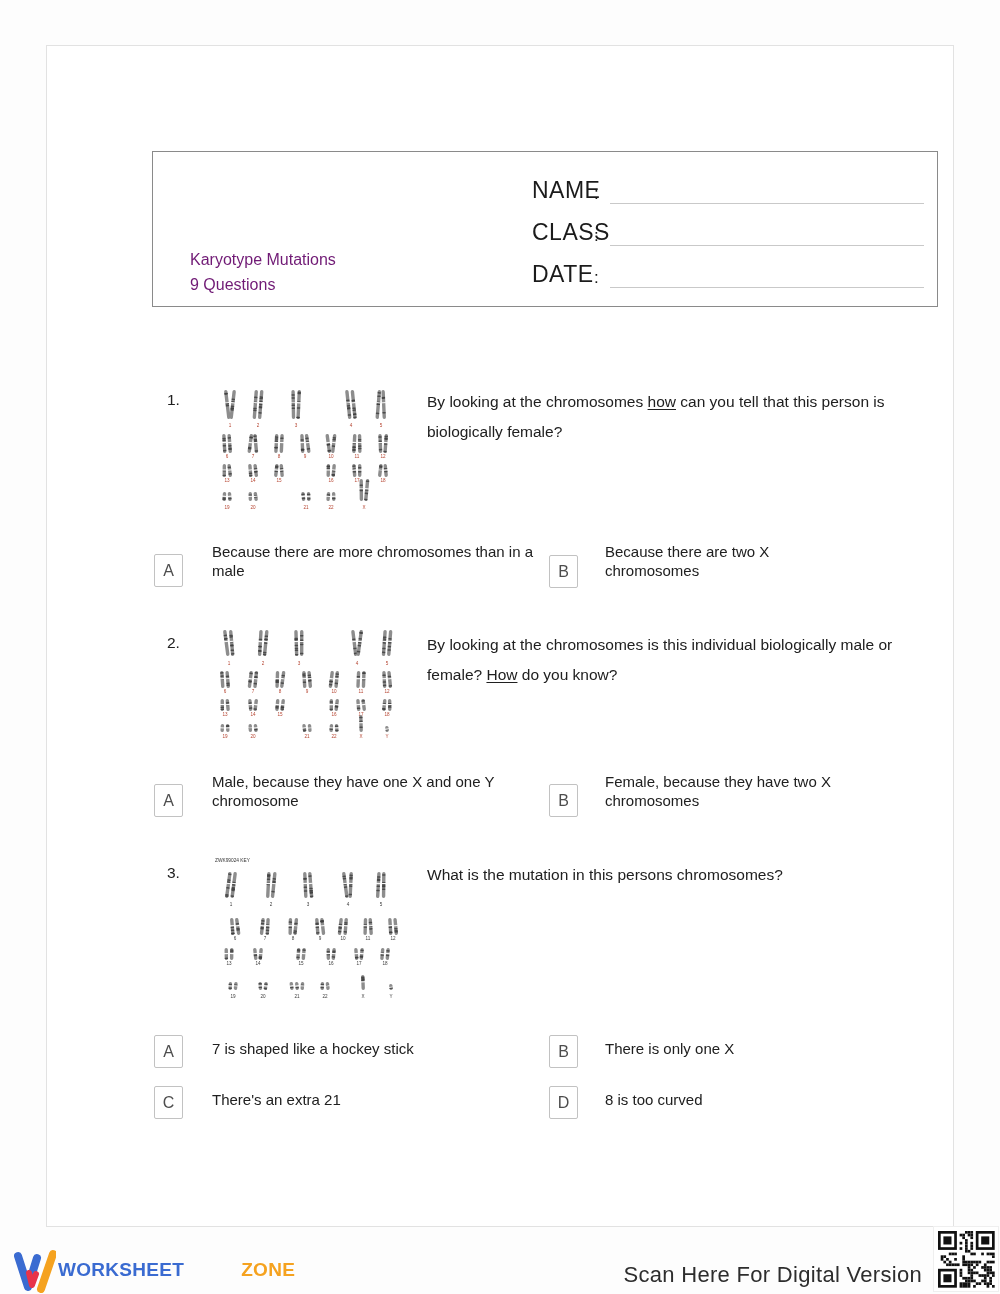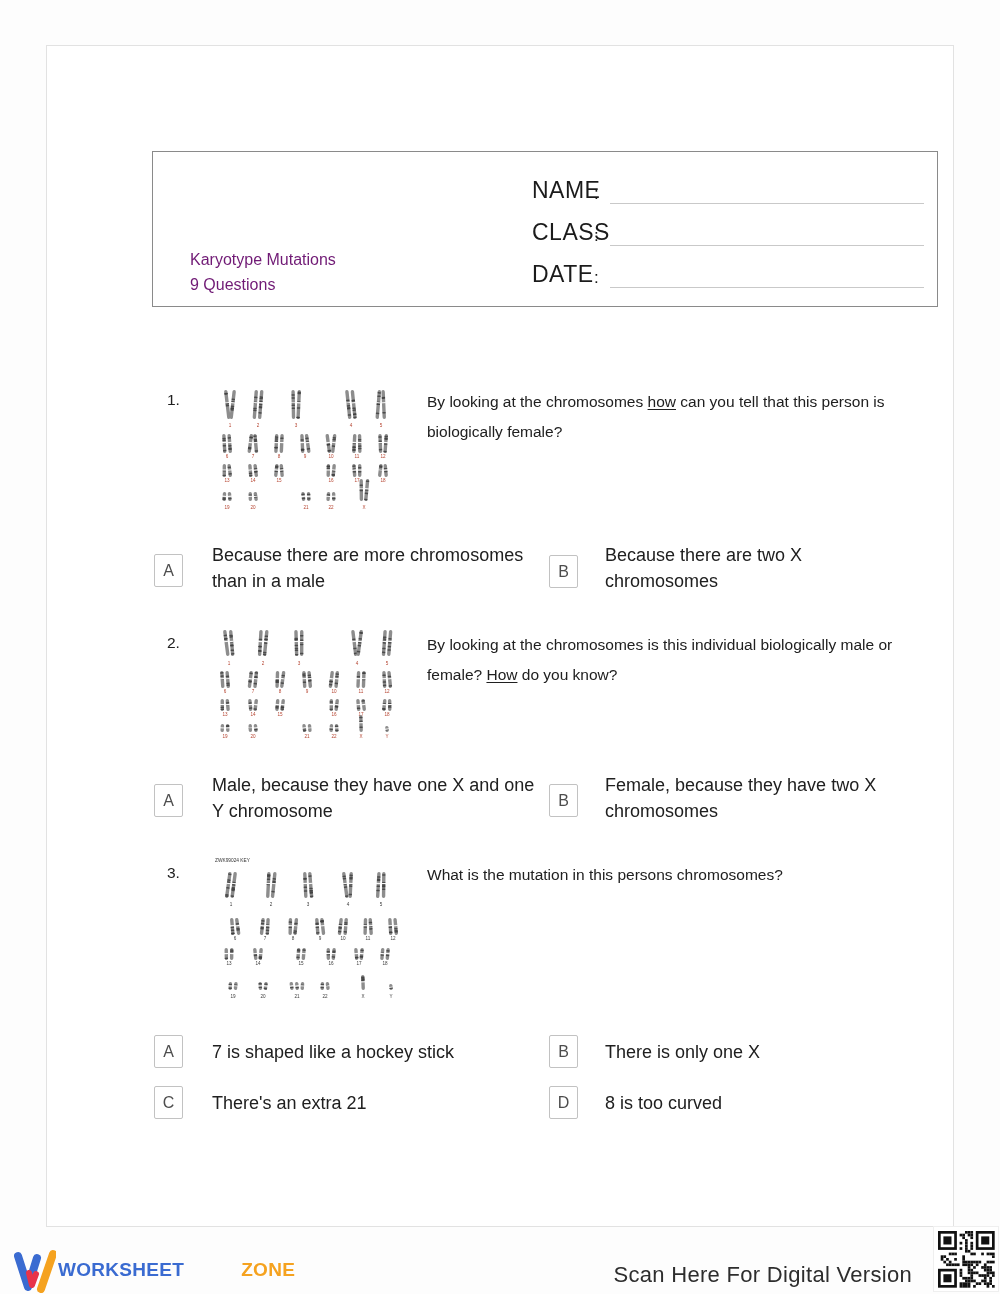--- a/index.html
+++ b/index.html
@@ -15,27 +15,27 @@
   .field-colon{font-size:17px;color:#1b1b1b;width:12px;}
   .field-line{flex:1;border-bottom:1px solid #c9c9c9;height:24px;margin-left:4px;}
 
   
   .qnum{position:absolute;left:120px;font-size:15.5px;color:#202020;}
   .prompt{position:absolute;left:380px;font-size:15.5px;line-height:29.5px;color:#202020;}
   .u{text-decoration:underline;text-underline-offset:2px;}
   .fig{position:absolute;}
   .optbox{position:absolute;width:27px;height:31px;border:1px solid #c2c2c2;border-radius:2px;
           display:flex;align-items:center;justify-content:center;font-size:16px;color:#4d4d4d;background:#fff;}
-  .opttext{position:absolute;font-size:18px;line-height:26px;color:#202020;}
+  .opttext{position:absolute;font-size:15px;line-height:19px;color:#202020;}
 
   
   .brand{position:absolute;left:58px;top:1259px;font-size:19px;font-weight:800;letter-spacing:.3px;display:flex;gap:45px;}
   .brand .w1{color:#3a6bd1;}
   .brand .w2{color:#f5a21f;margin-left:12px;}
-  .scan-text{position:absolute;right:88px;top:1262px;font-size:22px;color:#2d2d2d;letter-spacing:.3px;}
+  .scan-text{position:absolute;right:78px;top:1262px;font-size:22px;color:#2d2d2d;letter-spacing:.3px;}
   .qr-wrap{position:absolute;left:933px;top:1226px;width:66px;height:66px;background:#efefef;
            display:flex;align-items:center;justify-content:center;}
   .logo-icon{position:absolute;left:14px;top:1249px;}
 </style>
 </head>
 <body>
 
 <div class="page">
   <div class="card">
 

